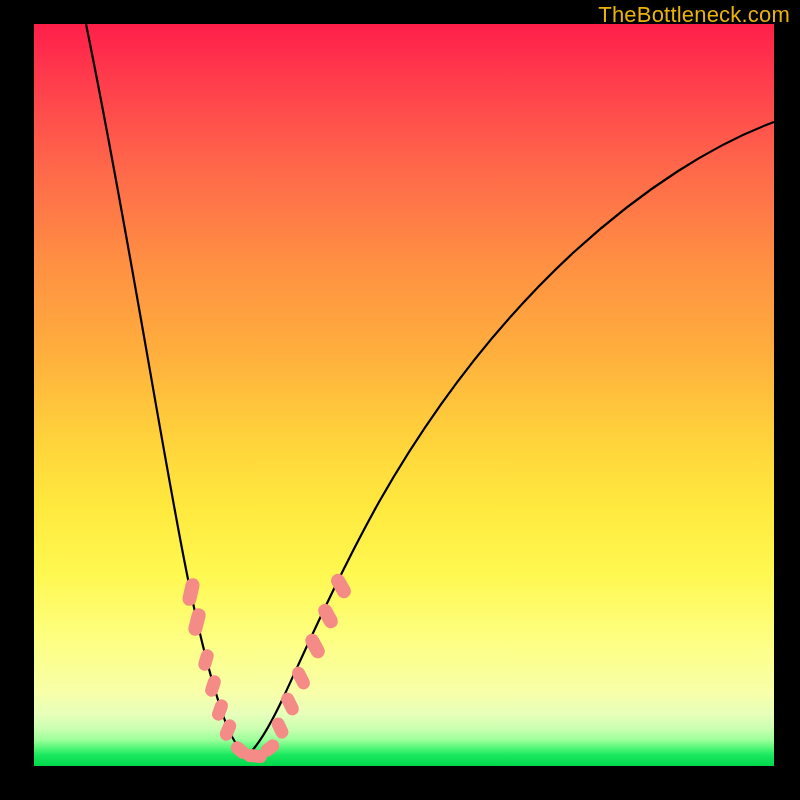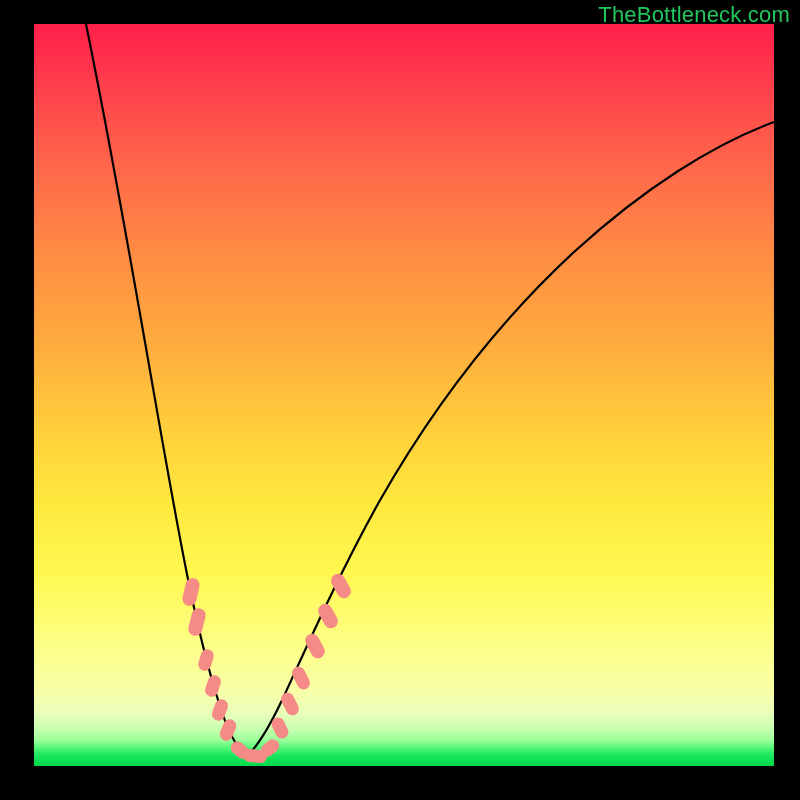--- a/index.html
+++ b/index.html
@@ -42,21 +42,21 @@
       #9cff9a 96.5%,
       #58f87a 97.5%,
       #1be85f 98.5%,
       #00d84a 100%
     );
   }
   .watermark {
     position: absolute;
     top: 2px;
     right: 10px;
-    color: #22c55e;
+    color: #eab308;
     font-size: 22px;
     letter-spacing: 0.2px;
     font-weight: 500;
     user-select: none;
   }
   svg.curve {
     position: absolute;
     left: 34px;
     top: 24px;
     width: 740px;

